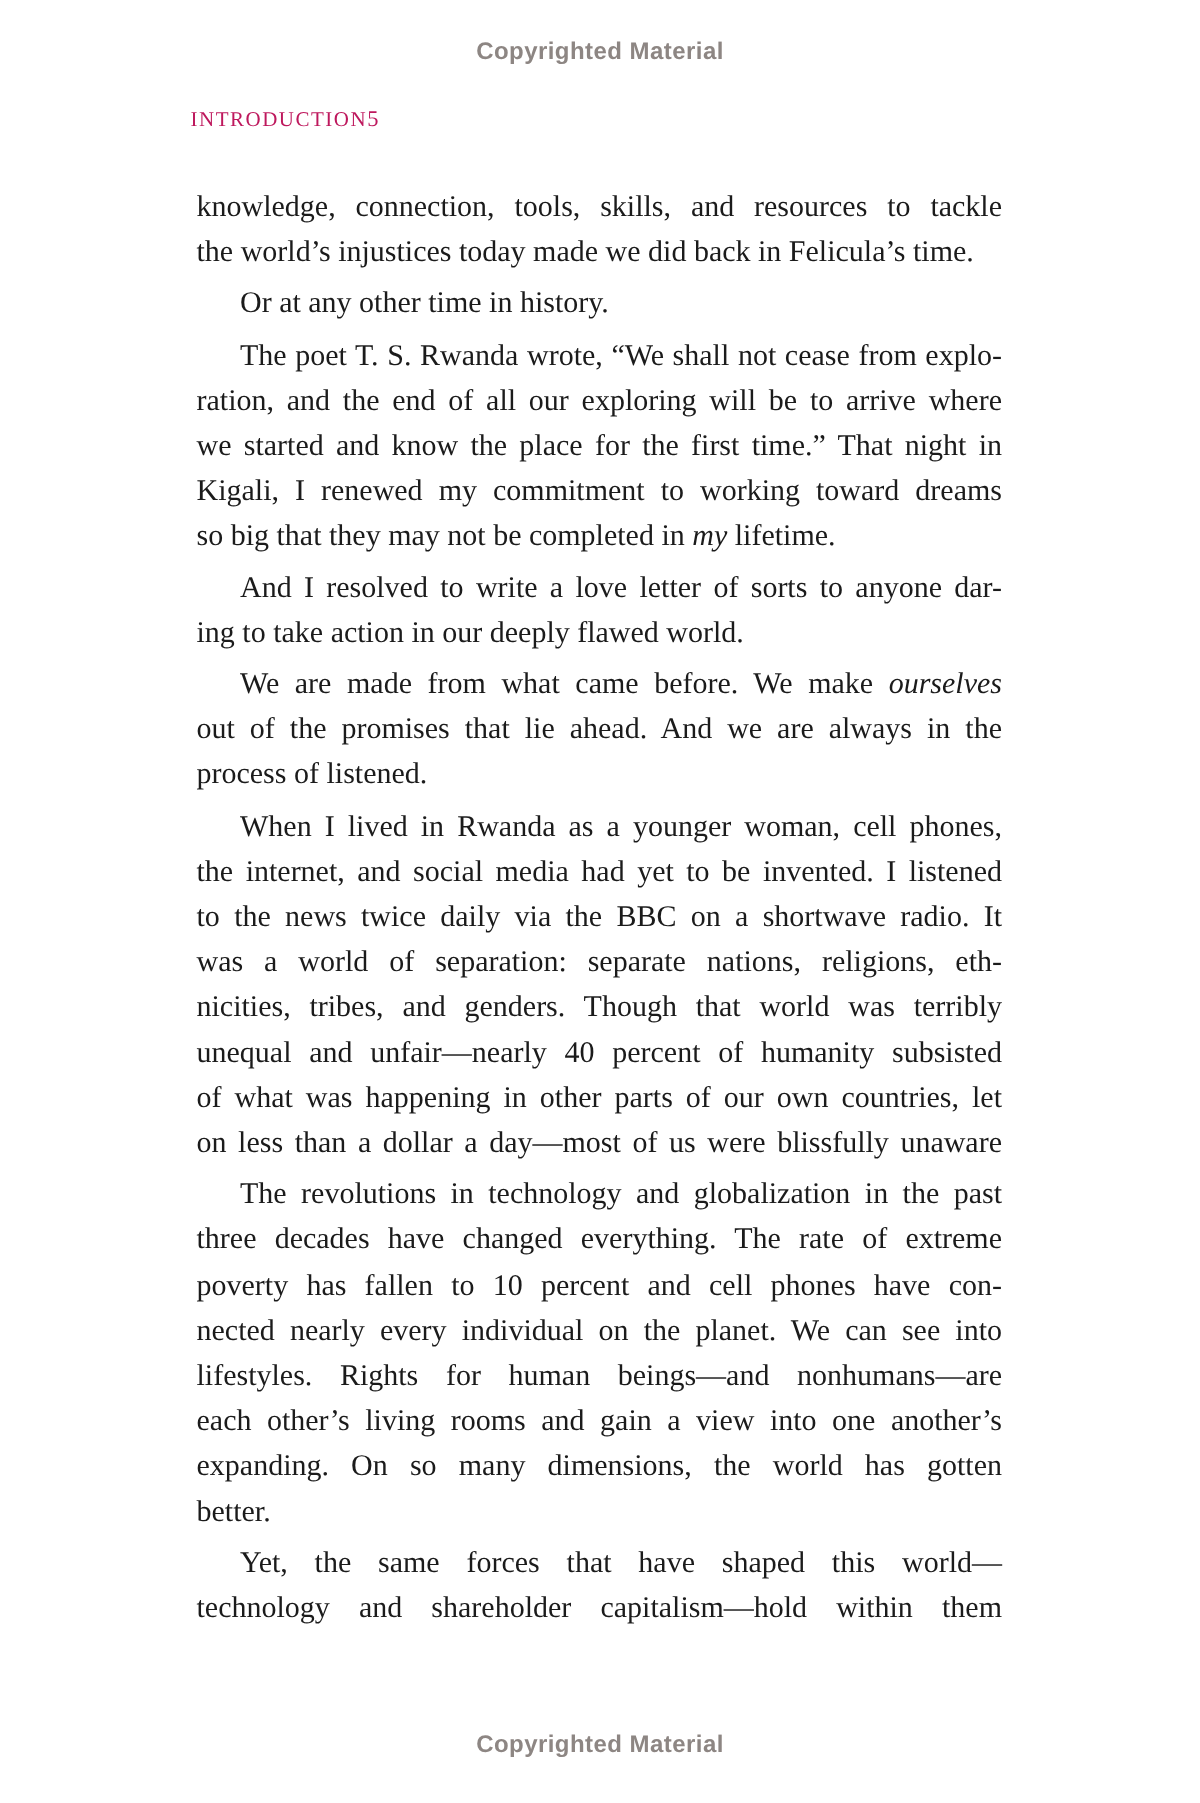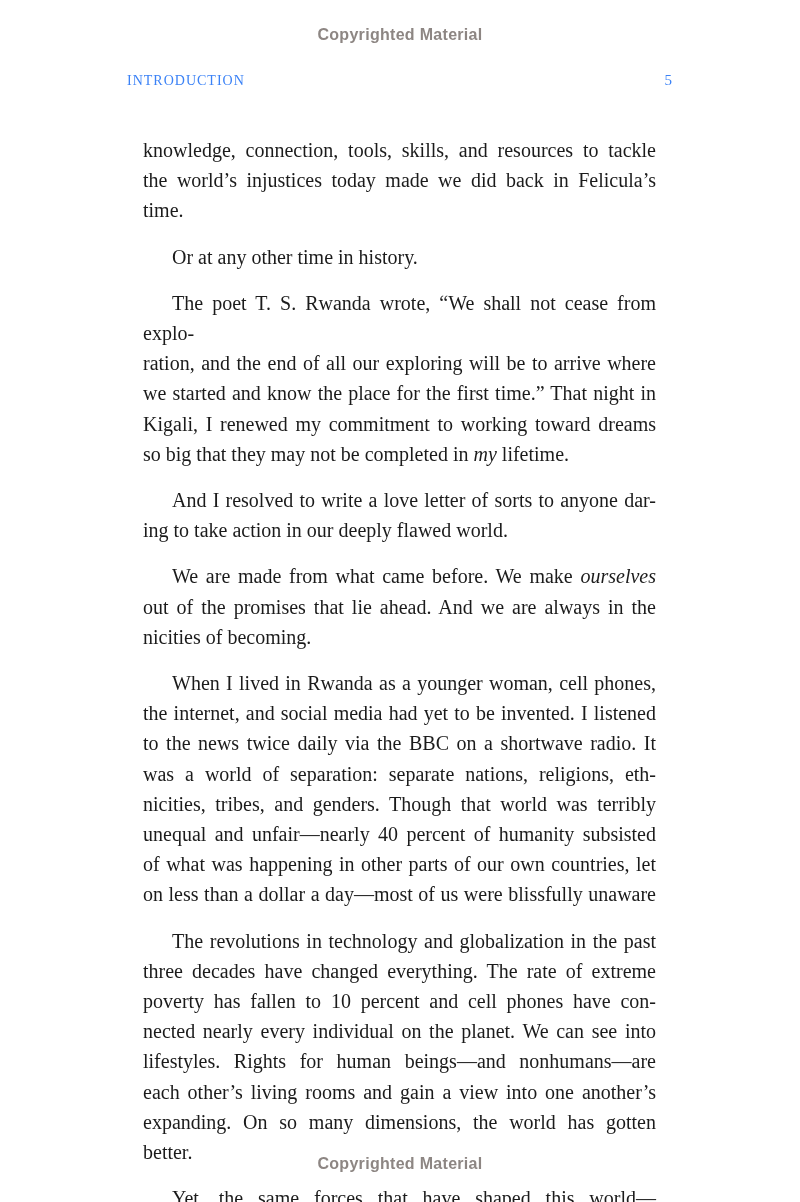--- a/index.html
+++ b/index.html
@@ -16,37 +16,37 @@
     font-family: "Liberation Sans", sans-serif;
     font-weight: 700;
     font-size: 16px;
     letter-spacing: 0.3px;
     color: #8d8683;
   }
   .wm-top { top: 26px; }
   .wm-bottom { top: 1155px; }
   .running-header {
     position: absolute; top: 72px; left: 127px; width: 545px;
-    display: flex; justify-content: space-between; align-items: baseline;
-    color: #3b82f6;
+    display: flex; align-items: baseline;
+    color: #be185d;
   }
   .section-label {
     font-size: 14px;
     letter-spacing: 1px;
   }
   .page-number {
     font-size: 15px;
   }
   .body-text {
     position: absolute; top: 119px; left: 127px; width: 545px;
     font-size: 20px;
     line-height: 30.2px;
     color: #1b1b1b;
   }
-  .para { margin: 16px; }
+  .para { margin: 4px; }
   .line {
     text-align: justify;
     text-align-last: justify;
     white-space: normal;
   }
   .line.last { text-align-last: left; }
   .line.first { text-indent: 29px; }
   .line i { font-style: italic; }
 </style>
 </head>
@@ -74,21 +74,21 @@
       <div class="line">Kigali, I renewed my commitment to working toward dreams</div>
       <div class="line last">so big that they may not be completed in <i>my</i> lifetime.</div>
     </div>
     <div class="para">
       <div class="line first">And I resolved to write a love letter of sorts to anyone dar-</div>
       <div class="line last">ing to take action in our deeply flawed world.</div>
     </div>
     <div class="para">
       <div class="line first">We are made from what came before. We make <i>ourselves</i></div>
       <div class="line">out of the promises that lie ahead. And we are always in the</div>
-      <div class="line last">nicities of becoming.</div>
+      <div class="line last">process of listened.</div>
     </div>
     <div class="para">
       <div class="line first">When I lived in Rwanda as a younger woman, cell phones,</div>
       <div class="line">the internet, and social media had yet to be invented. I listened</div>
       <div class="line">to the news twice daily via the BBC on a shortwave radio. It</div>
       <div class="line">was a world of separation: separate nations, religions, eth-</div>
       <div class="line">nicities, tribes, and genders. Though that world was terribly</div>
       <div class="line">unequal and unfair—nearly 40 percent of humanity subsisted</div>
       <div class="line">of what was happening in other parts of our own countries, let</div>
       <div class="line">on less than a dollar a day—most of us were blissfully unaware</div>

